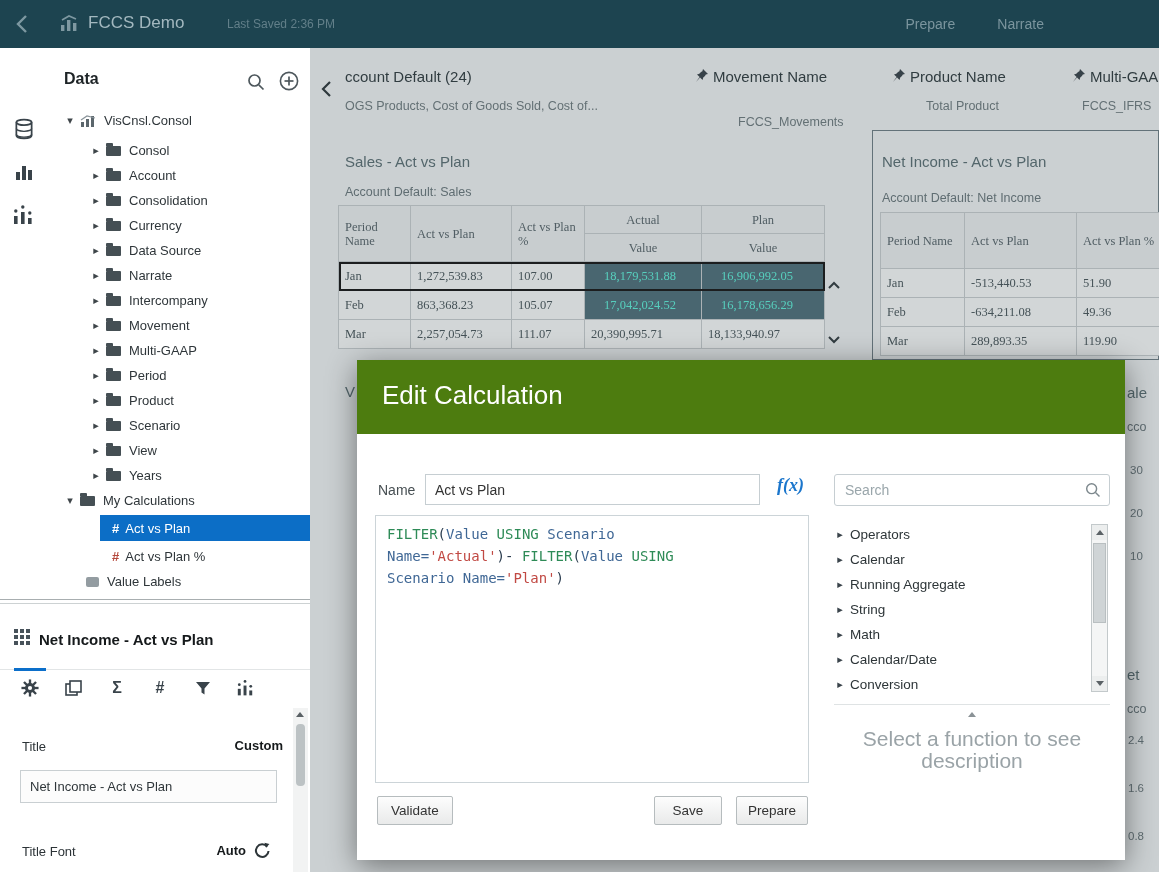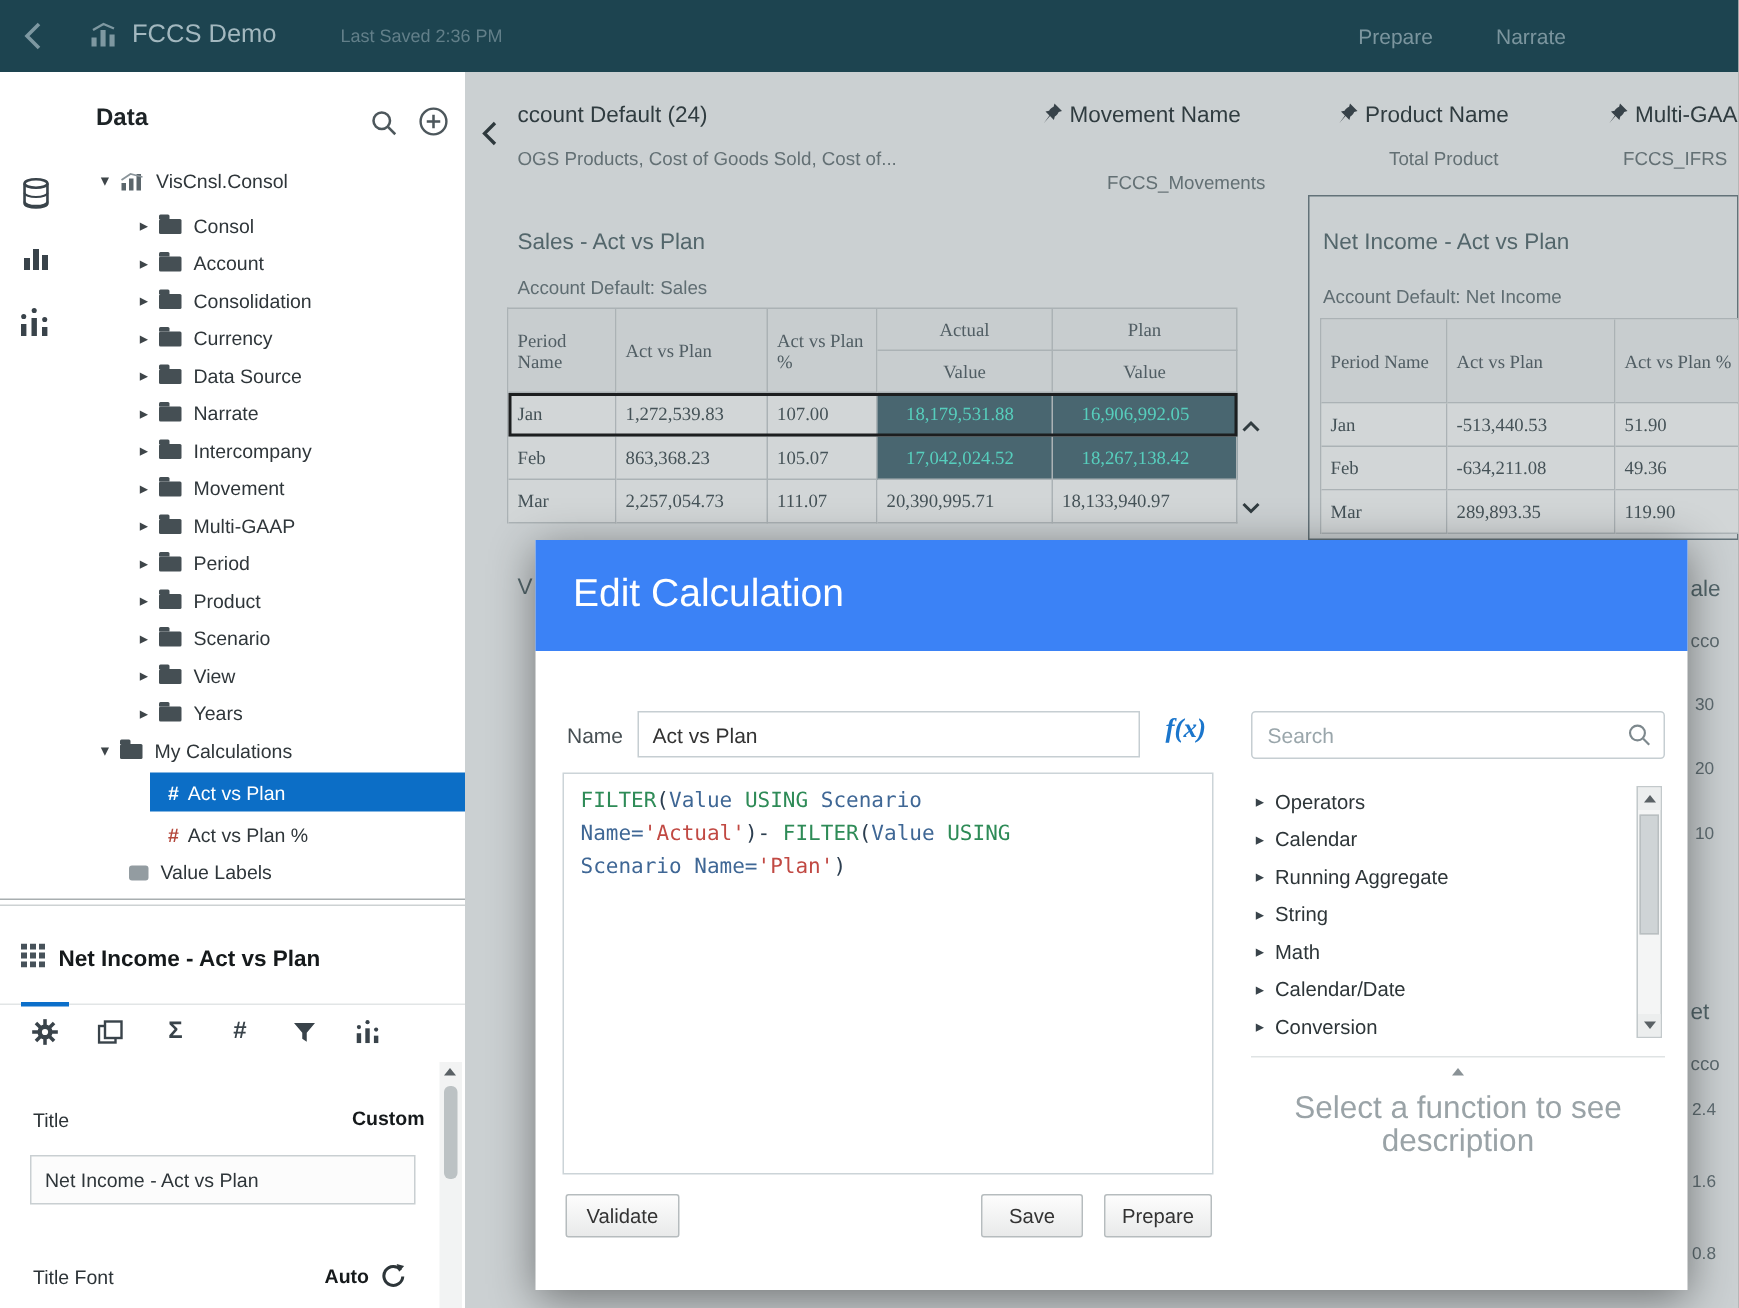--- a/index.html
+++ b/index.html
@@ -83,21 +83,21 @@
   .frag{position:absolute;white-space:nowrap;}
   .frag.t{font-size:15px;color:#5a6e73;}
   .frag.s{font-size:12.5px;color:#68767b;}
   .frag.n{font-size:11.5px;color:#68767b;}
 
   .scrim{position:absolute;left:310px;top:48px;width:849px;height:824px;background:rgba(52,62,66,0.16);z-index:5;}
 
   
   .modal{position:absolute;left:357px;top:360px;width:768px;height:500px;background:#fff;z-index:10;
          box-shadow:0 6px 28px rgba(0,0,0,0.45);}
-  .m-head{position:absolute;left:0;top:0;width:768px;height:74px;background:#3b82f6;}
+  .m-head{position:absolute;left:0;top:0;width:768px;height:74px;background:#4d7c0f;}
   .m-title{position:absolute;left:25px;top:20px;font-size:26px;color:#ffffff;font-weight:400;}
   .m-name-label{position:absolute;left:21px;top:122px;font-size:14px;color:#474f53;}
   .m-name-input{position:absolute;left:68px;top:114px;width:335px;height:31px;border:1px solid #c6ced2;
                 font:14px "Liberation Sans",sans-serif;color:#333;padding:0 9px;}
   .m-fx{position:absolute;left:420px;top:115px;font-family:"Liberation Serif",serif;font-style:italic;font-weight:bold;
         font-size:18px;color:#1b76cc;cursor:pointer;}
   .m-code{position:absolute;left:18px;top:155px;width:434px;height:268px;border:1px solid #ccd4d8;
           font-family:"DejaVu Sans Mono",monospace;font-size:14px;line-height:22px;padding:7px 11px;
           white-space:pre-wrap;word-break:break-word;cursor:text;}
   .tok-kw{color:#2e8b57;} .tok-str{color:#c14943;} .tok-id{color:#3f6795;} .tok-p{color:#2c3e50;}
@@ -430,21 +430,21 @@
         <div class="bc">1,272,539.83</div>
         <div class="bc">107.00</div>
         <div class="bc dark">18,179,531.88</div>
         <div class="bc dark">16,906,992.05</div>
       </div>
       <div class="grow" style="grid-template-columns:72px 101px 73px 117px 123px;grid-template-rows:29px;">
         <div class="bc">Feb</div>
         <div class="bc">863,368.23</div>
         <div class="bc">105.07</div>
         <div class="bc dark">17,042,024.52</div>
-        <div class="bc dark">18,267,138.42</div>
+        <div class="bc dark">16,178,656.29</div>
       </div>
       <div class="grow" style="grid-template-columns:72px 101px 73px 117px 123px;grid-template-rows:29px;">
         <div class="bc">Mar</div>
         <div class="bc">2,257,054.73</div>
         <div class="bc">111.07</div>
         <div class="bc">20,390,995.71</div>
         <div class="bc">18,133,940.97</div>
       </div>
     </div>
 

